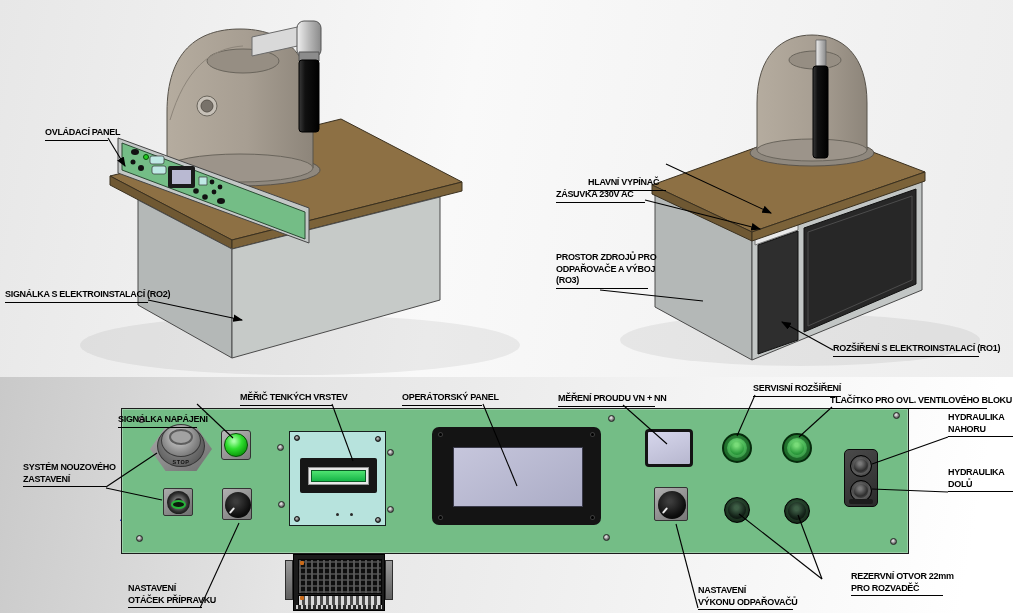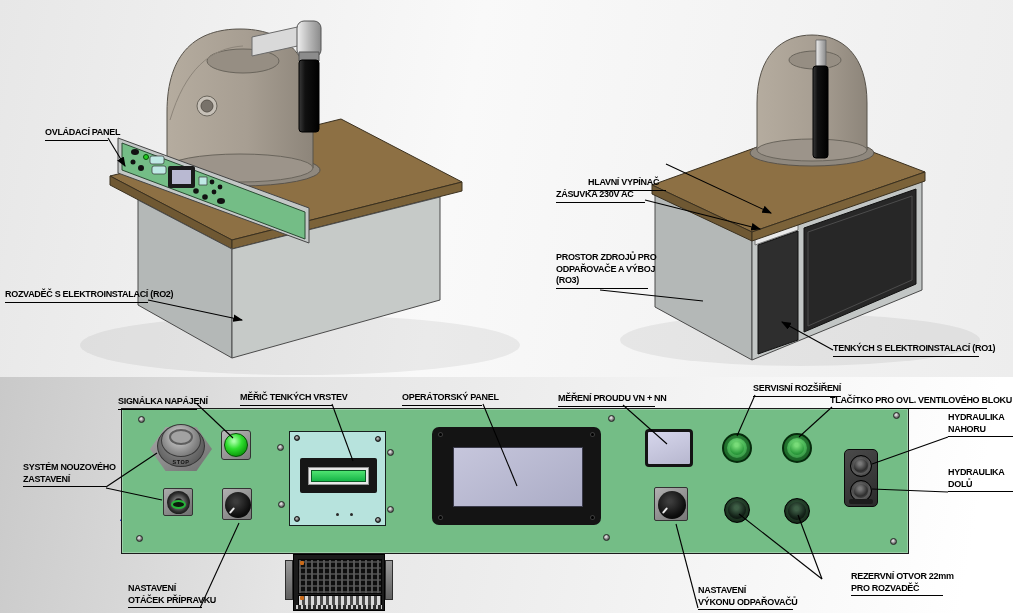--- a/index.html
+++ b/index.html
@@ -371,32 +371,32 @@
       <line x1="200" y1="608" x2="239" y2="523"></line>
       <line x1="698" y1="608" x2="676" y2="524"></line>
       <line x1="822" y1="579" x2="739" y2="514"></line>
       <line x1="822" y1="579" x2="798" y2="515"></line>
     </g>
   </svg>
 
   <div class="labels-layer">
 
     <div class="lbl u" style="left:45px;top:127px;width:63px;">OVLÁDACÍ PANEL</div>
-    <div class="lbl u" style="left:5px;top:289px;width:143px;">ROZVADĚČ S ELEKTROINSTALACÍ (RO2)</div>
+    <div class="lbl u" style="left:5px;top:289px;width:143px;">SIGNÁLKA S ELEKTROINSTALACÍ (RO2)</div>
 
     <div class="lbl u" style="left:588px;top:153px;width:78px;margin-top:24px;">HLAVNÍ VYPÍNAČ</div>
     <div class="lbl u" style="left:556px;top:189px;width:89px;">ZÁSUVKA 230V AC</div>
     <div class="lbl u" style="left:556px;top:252px;width:92px;">
       <span>PROSTOR ZDROJŮ PRO</span>
       <span>ODPAŘOVAČE A VÝBOJ</span>
       <span>(RO3)</span>
     </div>
-    <div class="lbl u" style="left:833px;top:343px;width:146px;">TENKÝCH S ELEKTROINSTALACÍ (RO1)</div>
-
-    <div class="lbl u" style="left:118px;top:396px;width:79px;">SIGNÁLKA NAPÁJENÍ</div>
+    <div class="lbl u" style="left:833px;top:343px;width:146px;">ROZŠÍŘENÍ S ELEKTROINSTALACÍ (RO1)</div>
+
+    <div class="lbl u" style="left:118px;top:414px;width:79px;">SIGNÁLKA NAPÁJENÍ</div>
     <div class="lbl u" style="left:240px;top:392px;width:92px;">MĚŘIČ TENKÝCH VRSTEV</div>
     <div class="lbl u" style="left:402px;top:392px;width:80px;">OPERÁTORSKÝ PANEL</div>
     <div class="lbl u" style="left:526px;top:393px;width:97px;margin-left:32px;">MĚŘENÍ PROUDU VN + NN</div>
     <div class="lbl u" style="left:753px;top:383px;width:88px;text-align:right;">SERVISNÍ ROZŠÍŘENÍ</div>
     <div class="lbl u" style="left:830px;top:395px;width:157px;">TLAČÍTKO PRO OVL. VENTILOVÉHO BLOKU</div>
     <div class="lbl u" style="left:948px;top:412px;width:65px;">
       <span>HYDRAULIKA</span>
       <span>NAHORU</span>
     </div>
     <div class="lbl u" style="left:948px;top:467px;width:65px;">

